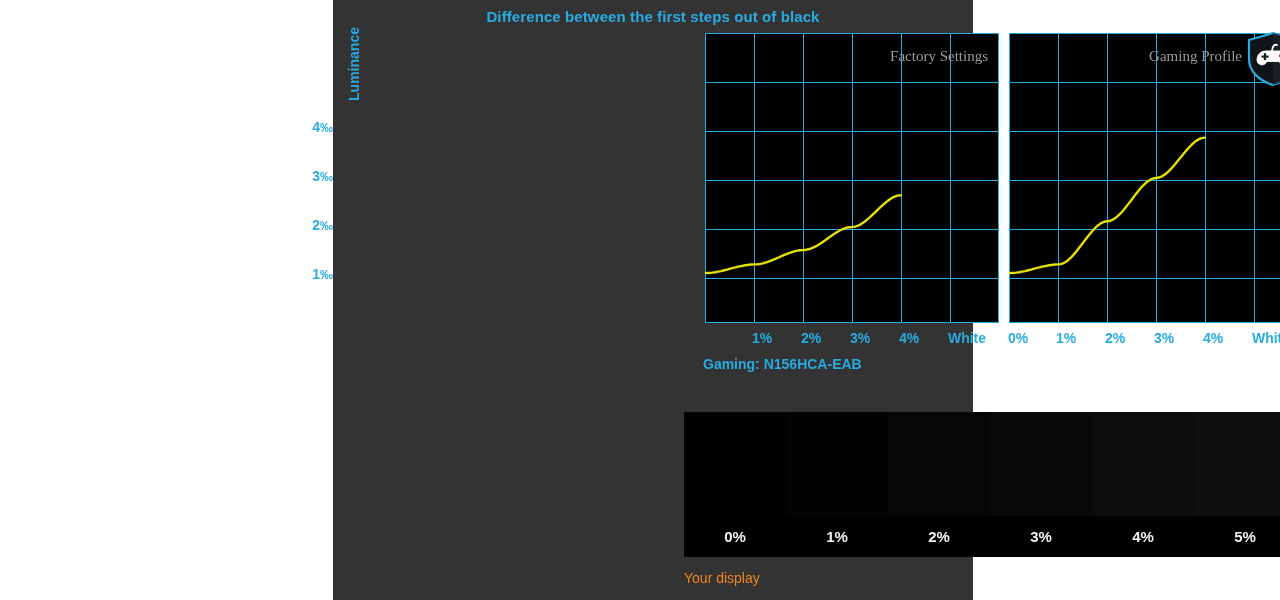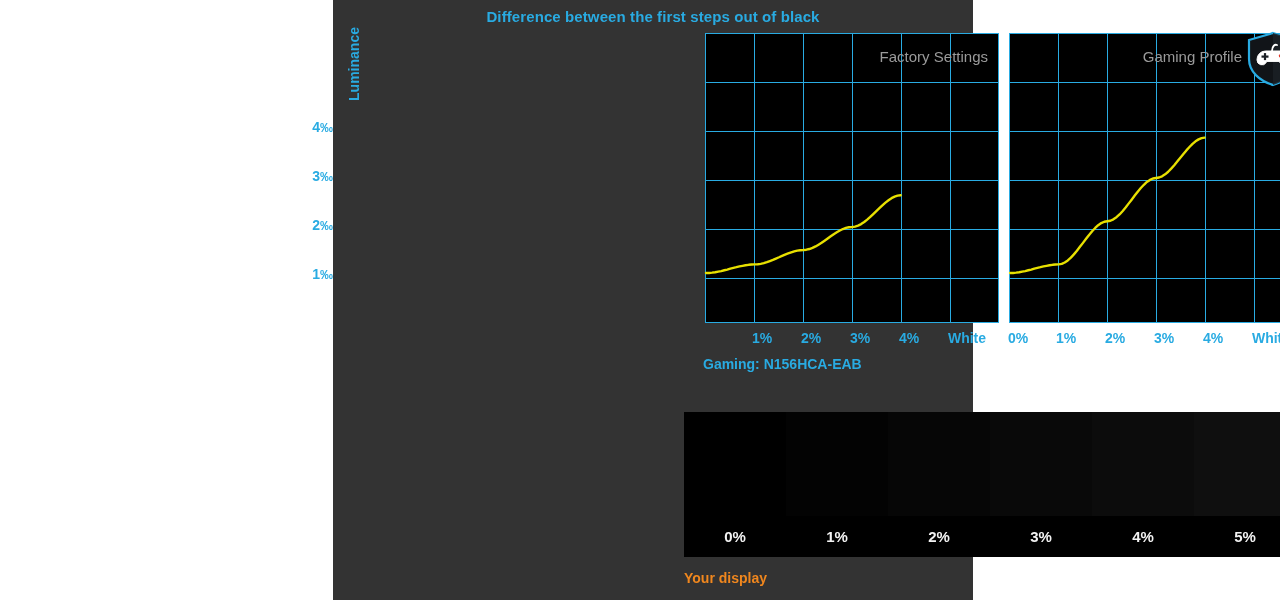--- a/index.html
+++ b/index.html
@@ -91,20 +91,21 @@
   .grid span.v { top: 0; bottom: 0; width: 1px; }
   .grid span.h { left: 0; right: 0; height: 1px; }
 
   .plot-caption {
     position: absolute;
     top: 14px;
     right: 10px;
     color: #9a9a9a;
     font-size: 15px;
     white-space: nowrap;
+    font-family: Liberation Serif, serif;
   }
   .plot.right .plot-caption { right: 60px; }
 
   .curve { position: absolute; inset: 0; overflow: visible; }
 
   
   .badge {
     position: absolute;
     left: 911px;
     top: 30px;
@@ -166,21 +167,21 @@
     align-items: center;
     justify-content: center;
   }
 
   .your-display {
     position: absolute;
     left: 351px;
     top: 570px;
     color: #F0871E;
     font-size: 14px;
-    font-weight: bold;
+    font-weight: normal;
   }
 </style>
 </head>
 <body>
 
 <div id="root">
   <div class="panel">
 
     <div class="chart-title">Difference between the first steps out of black</div>
 

